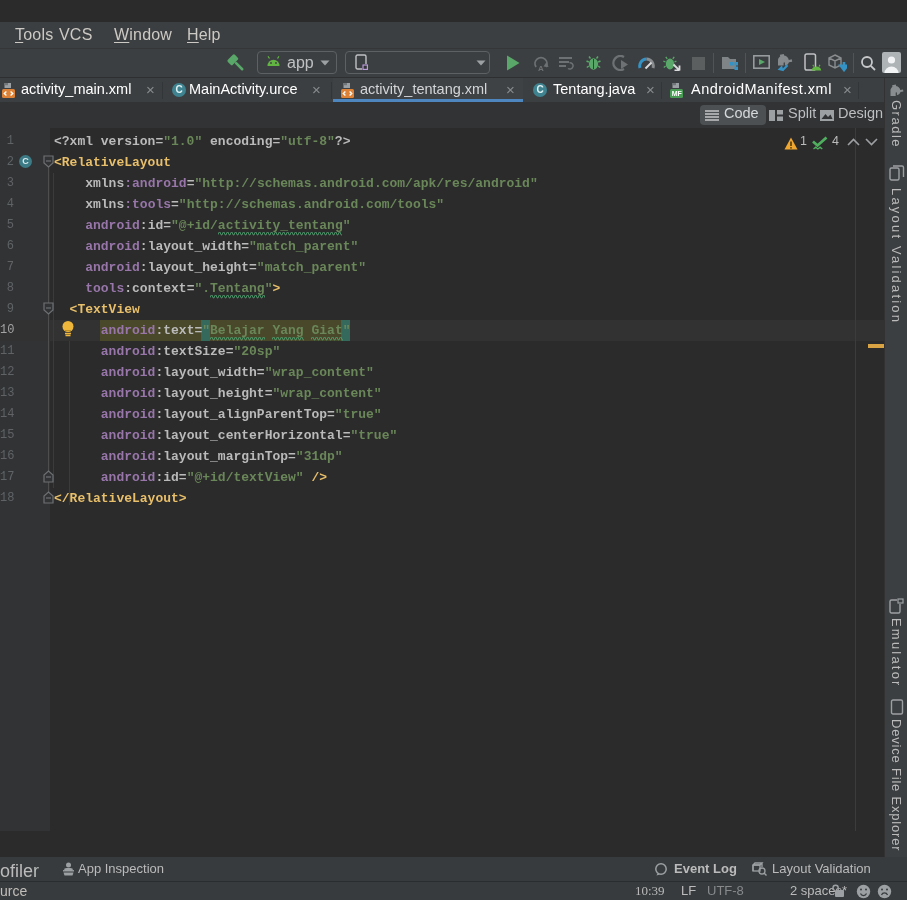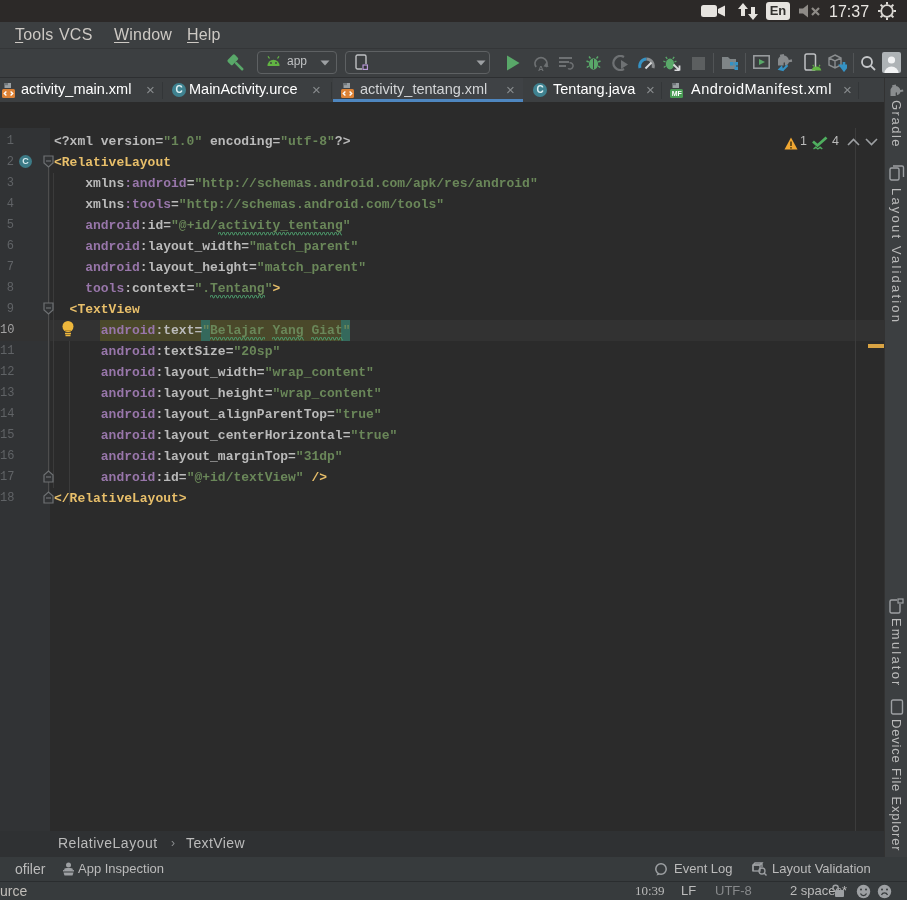--- a/index.html
+++ b/index.html
@@ -24,50 +24,20 @@
   .g { color:#bababa; } .p { color:#9876aa; } .s { color:#6a8759; } .t { color:#e8bf6a; }
   .wv { }
   .vtext { writing-mode:vertical-rl; font-size:13px; color:#bbbbbb; }
   .tabtxt { font-size:14.5px; color:#ffffff; }
   .menuitem { font-size:16px; color:#cdc9c4; letter-spacing:0.2px; }
   svg { display:block; }
 </style>
 </head>
 <body>
 <div id="stage">
-  <div class="abs" id="topbar">
-
-    <svg class="abs" style="left:701px;top:4px" width="26" height="14" viewBox="0 0 26 14">
-      <rect x="0" y="1" width="16" height="12" rx="2.5" fill="#e6e3df"></rect>
-      <path d="M17 5 L24 1.5 L24 12.5 L17 9 Z" fill="#e6e3df"></path>
-    </svg>
-
-    <svg class="abs" style="left:737px;top:3px" width="22" height="17" viewBox="0 0 22 17">
-      <path d="M6 0 L11 6 L8 6 L8 13 L4 13 L4 6 L1 6 Z" fill="#e6e3df"></path>
-      <path d="M16 17 L21 11 L18 11 L18 4 L14 4 L14 11 L11 11 Z" fill="#e6e3df"></path>
-    </svg>
-
-    <div class="abs" style="left:766px;top:2px;width:24px;height:18px;background:#e6e3df;border-radius:3px;color:#32302e;font-size:13px;font-weight:bold;text-align:center;line-height:18px;">En</div>
-
-    <svg class="abs" style="left:799px;top:4px" width="22" height="14" viewBox="0 0 22 14">
-      <path d="M0 4.5 L4 4.5 L9 0.5 L9 13.5 L4 9.5 L0 9.5 Z" fill="#8e8b87"></path>
-      <path d="M13 4 L20 11 M20 4 L13 11" stroke="#8e8b87" stroke-width="2.2"></path>
-    </svg>
-    <div class="abs" style="left:829px;top:2px;width:46px;height:18px;color:#e9e6e2;font-size:16px;line-height:19px;">17:37</div>
-
-    <svg class="abs" style="left:877px;top:1px" width="20" height="20" viewBox="0 0 20 20">
-      <g fill="none" stroke="#dbd8d4" stroke-width="1.8">
-        <circle cx="10" cy="10" r="5.8"></circle>
-      </g>
-      <g stroke="#dbd8d4" stroke-width="2">
-        <path d="M10 1 V3.6 M10 16.4 V19 M1 10 H3.6 M16.4 10 H19 M3.6 3.6 L5.5 5.5 M14.5 14.5 L16.4 16.4 M16.4 3.6 L14.5 5.5 M5.5 14.5 L3.6 16.4"></path>
-      </g>
-      <circle cx="10" cy="10" r="2.9" fill="#2c2928"></circle>
-    </svg>
-  </div>
   <div class="abs" id="menubar">
     <div class="abs menuitem" style="left:15px;top:4px"><span style="text-decoration:underline;text-underline-offset:2px">T</span>ools</div>
     <div class="abs menuitem" style="left:59px;top:4px">VCS</div>
     <div class="abs menuitem" style="left:114px;top:4px"><span style="text-decoration:underline;text-underline-offset:2px">W</span>indow</div>
     <div class="abs menuitem" style="left:187px;top:4px"><span style="text-decoration:underline;text-underline-offset:2px">H</span>elp</div>
   </div>
   <div class="abs" id="toolbar">
     <div class="abs" style="left:0;top:0;width:907px;height:1px;background:#343638;"></div>
     <div class="abs" style="left:0;top:29px;width:907px;height:1px;background:#2d2f31;"></div>
 
@@ -78,21 +48,21 @@
       </g>
     </svg>
 
     <div class="abs" style="left:257px;top:3px;width:80px;height:23px;border:1px solid #5e6163;border-radius:4px;"></div>
     <svg class="abs" style="left:265px;top:8px" width="17" height="13" viewBox="0 0 17 13">
       <path d="M2.5 10 A6 6.2 0 0 1 14.5 10 Z" fill="#62b543"></path>
       <path d="M4.5 2.5 L3 0.3 M12.5 2.5 L14 0.3" stroke="#62b543" stroke-width="1.2"></path>
       <circle cx="6" cy="7" r="0.9" fill="#3c3f41"></circle>
         <circle cx="11" cy="7" r="0.9" fill="#3c3f41"></circle>
     </svg>
-    <div class="abs" style="left:287px;top:6px;font-size:12px;color:#bfc1c3;">app</div>
+    <div class="abs" style="left:287px;top:6px;font-size:16px;color:#bfc1c3;">app</div>
     <svg class="abs" style="left:320px;top:12px" width="10" height="6" viewBox="0 0 10 6">
         <path d="M0.5 0.5 L5 5.5 L9.5 0.5 Z" fill="#9da0a3"></path>
       </svg>
 
     <div class="abs" style="left:345px;top:3px;width:145px;height:23px;border:1px solid #5e6163;border-radius:4px;"></div>
     <svg class="abs" style="left:355px;top:6px" width="14" height="17" viewBox="0 0 14 17">
       <rect x="1" y="1" width="10" height="14" rx="1.5" fill="none" stroke="#bfc1c3" stroke-width="1.4"></rect>
       <rect x="7" y="10" width="6" height="6" fill="#313335"></rect>
       <rect x="8" y="11" width="4.4" height="4.4" fill="none" stroke="#b99bd8" stroke-width="1.2"></rect>
     </svg>
@@ -222,20 +192,38 @@
 
     <svg class="abs" style="left:670px;top:5px" width="15" height="15" viewBox="0 0 15 15">
       <path d="M2.5 0 H9 V5 H2.5 Z" fill="#9aa0a3"></path>
         <path d="M2.5 0 H6 V2.2 H2.5 Z" fill="#70767a"></path>
       <rect x="0" y="6" width="13" height="9" rx="1.5" fill="#499c54"></rect>
       <text x="1.7" y="13.2" font-size="7" font-weight="bold" fill="#fff" font-family="Liberation Sans">MF</text>
     </svg>
     <div class="abs tabtxt" style="left:691px;top:3px;letter-spacing:0.5px;">AndroidManifest.xml</div>
     <div class="abs" style="left:858px;top:4px;width:1px;height:17px;background:#333638;"></div>
     <div class="abs" style="left:843px;top:3px;color:#888c8e;font-size:15px;">×</div>
+  </div>
+  <div class="abs" id="edheader">
+    <div class="abs" style="left:700px;top:3px;width:66px;height:20px;background:#4c5053;border-radius:4px;"></div>
+    <svg class="abs" style="left:705px;top:8px" width="14" height="11" viewBox="0 0 14 11">
+        <path d="M0 1 H14 M0 4 H14 M0 7 H14 M0 10 H14" stroke="#c3c5c7" stroke-width="1.6"></path>
+      </svg>
+    <div class="abs" style="left:724px;top:3px;font-size:14.5px;color:#d6d8da;">Code</div>
+    <svg class="abs" style="left:769px;top:8px" width="14" height="11" viewBox="0 0 14 11">
+      <rect x="0" y="0" width="6" height="11" fill="#9da0a3"></rect>
+        <rect x="8" y="0" width="6" height="4.5" fill="#9da0a3"></rect>
+        <rect x="8" y="6.5" width="6" height="4.5" fill="#9da0a3"></rect>
+    </svg>
+    <div class="abs" style="left:788px;top:3px;font-size:14.5px;color:#bcbec0;">Split</div>
+    <svg class="abs" style="left:820px;top:8px" width="14" height="11" viewBox="0 0 14 11">
+      <rect x="0" y="0" width="14" height="11" fill="#9da0a3"></rect>
+      <path d="M1.5 9 L5.5 4 L8 7 L10.5 4.5 L12.5 9 Z" fill="#313335"></path>
+    </svg>
+    <div class="abs" style="left:838px;top:3px;font-size:14.5px;color:#bcbec0;">Design</div>
   </div>
   <div class="abs" id="editor">
     <div class="abs" id="gutter"></div>
 
     <div class="abs" style="left:0;top:192px;width:884px;height:21px;background:#323232;"></div>
 
     <div class="abs" style="left:53px;top:45px;width:1px;height:315px;background:#3b3b3b;"></div>
     <div class="abs" style="left:69px;top:213px;width:1px;height:164px;background:#3b3b3b;"></div>
 
     <div class="abs" style="left:48px;top:38px;width:1px;height:337px;background:#4e4e4e;"></div>
@@ -336,52 +324,47 @@
     <div class="abs" style="left:832px;top:6px;font-size:12.5px;color:#bbbbbb;">4</div>
     <svg class="abs" style="left:847px;top:10px" width="13" height="8" viewBox="0 0 13 8">
         <path d="M1 7 L6.5 1.5 L12 7" fill="none" stroke="#9da0a3" stroke-width="1.6"></path>
       </svg>
     <svg class="abs" style="left:865px;top:10px" width="13" height="8" viewBox="0 0 13 8">
         <path d="M1 1 L6.5 6.5 L12 1" fill="none" stroke="#9da0a3" stroke-width="1.6"></path>
       </svg>
 
     <div class="abs" style="left:868px;top:216px;width:16px;height:4px;background:#d9a343;"></div>
   </div>
-  <div class="abs" id="crumbs">
-    <div class="abs" style="left:58px;top:4px;font-size:14px;letter-spacing:0.5px;color:#bbbbbb;">RelativeLayout</div>
-    <div class="abs" style="left:171px;top:5px;font-size:12px;color:#8a8d8f;">›</div>
-    <div class="abs" style="left:186px;top:4px;font-size:14px;letter-spacing:0.4px;color:#bbbbbb;">TextView</div>
-  </div>
   <div class="abs" id="toolwinrow">
-    <div class="abs" style="left:15px;top:4px;font-size:14px;color:#bbbbbb;">ofiler</div>
+    <div class="abs" style="left:0px;top:4px;font-size:18px;color:#bbbbbb;">ofiler</div>
     <svg class="abs" style="left:62px;top:5px" width="13" height="14" viewBox="0 0 13 14">
       <circle cx="6.5" cy="3" r="2.5" fill="#9da0a3"></circle>
       <path d="M2 7 C2 5.5 11 5.5 11 7 L10 9 H3 Z M1.5 10.5 H11.5 L10.5 13.5 H2.5 Z" fill="#9da0a3"></path>
       <path d="M1 8.8 H12" stroke="#9da0a3" stroke-width="1.4"></path>
     </svg>
     <div class="abs" style="left:78px;top:4px;font-size:13px;color:#bbbbbb;">App Inspection</div>
     <svg class="abs" style="left:654px;top:5px" width="14" height="14" viewBox="0 0 14 14">
       <circle cx="7" cy="7" r="5.2" fill="none" stroke="#9da0a3" stroke-width="1.5"></circle>
       <path d="M3.5 11.5 L2.5 13.5 L6 12.4" fill="#9da0a3" stroke="none"></path>
     </svg>
-    <div class="abs" style="left:674px;top:4px;font-size:13px;color:#bbbbbb;">Event Log</div>
+    <div class="abs" style="left:674px;top:4px;font-size:13px;color:#bbbbbb;font-weight:bold;">Event Log</div>
     <svg class="abs" style="left:752px;top:5px" width="15" height="14" viewBox="0 0 15 14">
       <path d="M1 3 H8 M1 3 V9 M1 3 L3 1 H10 L8 3 M10 1 V5" fill="none" stroke="#9da0a3" stroke-width="1.3"></path>
       <rect x="1" y="3" width="7" height="6" fill="none" stroke="#9da0a3" stroke-width="1.3"></rect>
       <circle cx="10" cy="9" r="3" fill="none" stroke="#9da0a3" stroke-width="1.3"></circle>
       <path d="M12 11 L14.5 13.5" stroke="#9da0a3" stroke-width="1.4"></path>
     </svg>
     <div class="abs" style="left:772px;top:4px;font-size:13px;color:#bbbbbb;">Layout Validation</div>
   </div>
   <div class="abs" id="statusbar">
     <div class="abs" style="left:0;top:-1px;width:907px;height:1px;background:#2a2d2f;"></div>
     <div class="abs" style="left:0px;top:1px;font-size:14px;color:#c2bfba;">urce</div>
     <div class="abs" style="left:635px;top:1px;font-size:13px;color:#bbbbbb;font-family:Liberation Serif, serif;">10:39</div>
     <div class="abs" style="left:681px;top:1px;font-size:13px;color:#bbbbbb;">LF</div>
-    <div class="abs" style="left:707px;top:1px;font-size:13px;color:#87898b;margin-left:8px;">UTF-8</div>
+    <div class="abs" style="left:707px;top:1px;font-size:13px;color:#87898b;">UTF-8</div>
     <div class="abs" style="left:758px;top:1px;font-size:13px;color:#bbbbbb;margin-left:32px;">2 spaces*</div>
     <svg class="abs" style="left:831px;top:2px" width="14" height="14" viewBox="0 0 14 14">
       <rect x="4" y="6" width="9" height="7" rx="1" fill="#9da0a3"></rect>
       <path d="M2 6 V3.8 a2.6 2.6 0 0 1 5.2 0 V6" fill="none" stroke="#9da0a3" stroke-width="1.5"></path>
     </svg>
     <svg class="abs" style="left:856px;top:2px" width="15" height="15" viewBox="0 0 15 15">
       <circle cx="7.5" cy="7.5" r="6.7" fill="#9da0a3"></circle>
       <circle cx="5" cy="5.5" r="1" fill="#373b3d"></circle>
         <circle cx="10" cy="5.5" r="1" fill="#373b3d"></circle>
       <path d="M4.5 9.5 a3.2 3.2 0 0 0 6 0" fill="none" stroke="#373b3d" stroke-width="1.2"></path>

